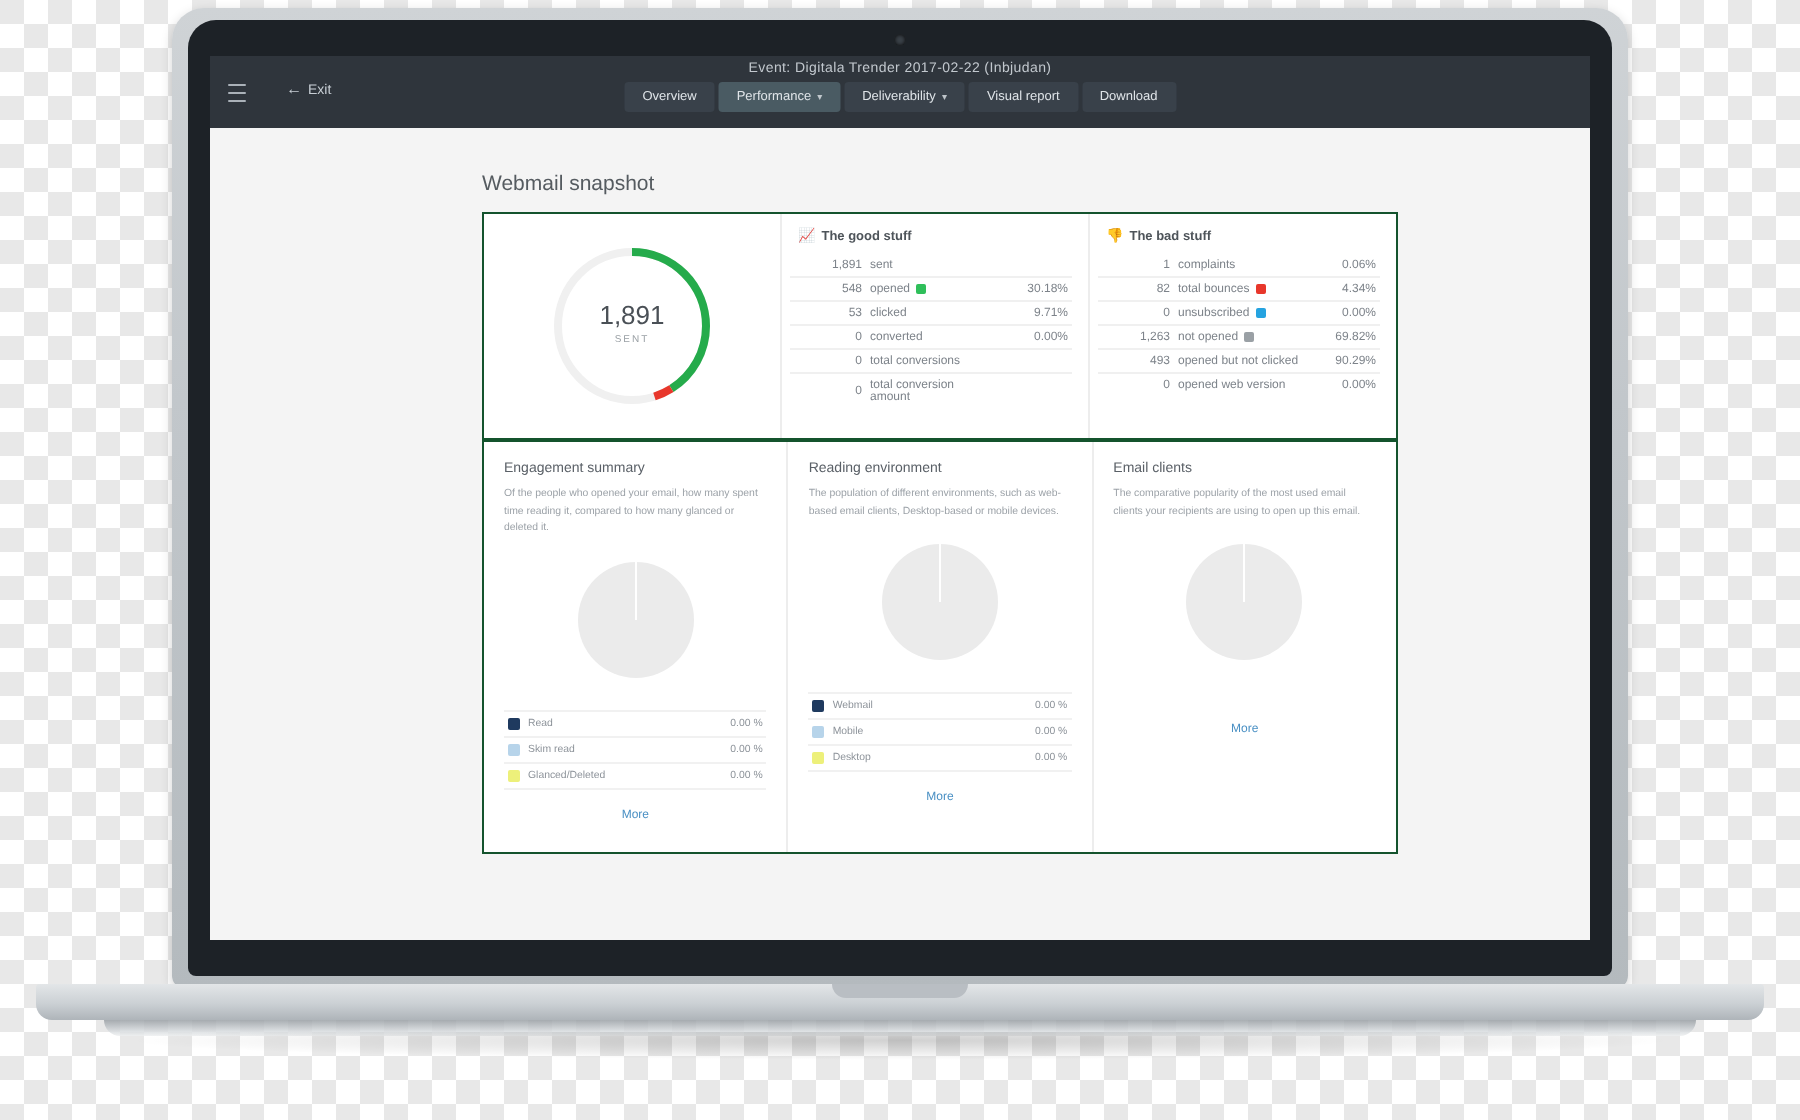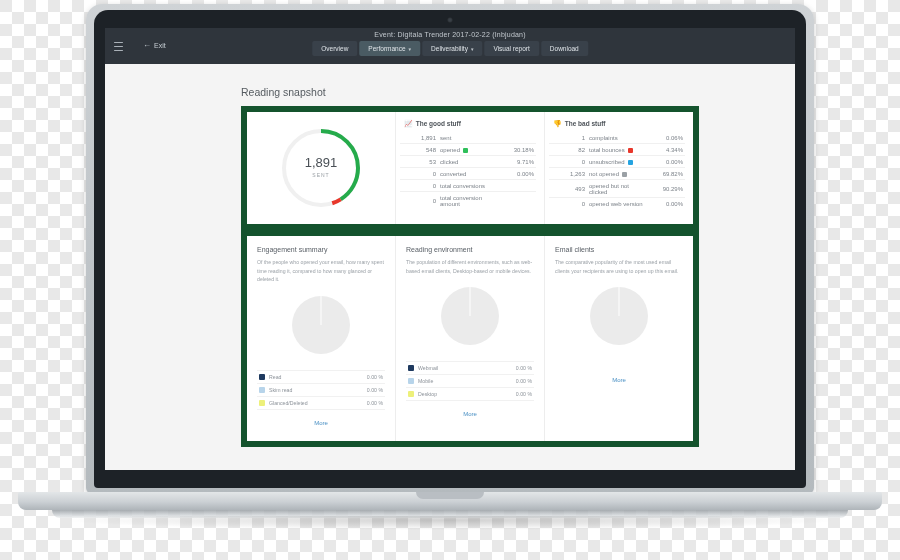--- a/index.html
+++ b/index.html
@@ -77,21 +77,21 @@
   .navbtn.active{background:#4a5b63;}
   .caret{font-size:5px;opacity:.8;}
 
   .viewport{height:406px;background:#f4f4f4;overflow:hidden;position:relative;}
   .content{padding:12px 28px 0 28px;}
 
   .section-title{
     font-size:10.5px;color:#555b60;margin:10px 0 8px 108px;font-weight:400;
   }
   .card{
-    background:#ffffff;border:6px solid #14532d;margin-left:108px;margin-right:68px;
+    background:#ffffff;border:1px solid #14532d;margin-left:108px;margin-right:68px;
   }
 
   
   .snap{display:flex;height:112px;}
   .donut-col{width:148px;display:flex;align-items:center;justify-content:center;}
   .donut{position:relative;width:86px;height:86px;}
   .donut svg{display:block;}
   .donut-num{
     position:absolute;left:0;right:0;top:30px;text-align:center;
     font-size:13px;color:#4a5056;
@@ -187,21 +187,21 @@
         </div>
         <div class="navbtn">
           <span>Download</span>
         </div>
       </div>
     </div>
 
     <div class="viewport">
       <div class="content">
 
-        <div class="section-title">Reading snapshot</div>
+        <div class="section-title">Webmail snapshot</div>
 
         <div class="card">
           <div class="snap">
 
             <div class="donut-col">
               <div class="donut">
                 <svg width="86" height="86" viewBox="0 0 86 86">
                   <circle cx="43" cy="43" r="37" fill="none" stroke="#f0f0f0" stroke-width="4"></circle>
                   <circle id="donut-green" cx="43" cy="43" r="37" fill="none" stroke="#25ab4b" stroke-width="4" stroke-linecap="butt" transform="rotate(-90 43 43)" stroke-dasharray="95.31592110991431 232.4778563656447"></circle>
                   <circle id="donut-red" cx="43" cy="43" r="37" fill="none" stroke="#e8372b" stroke-width="4" stroke-linecap="butt" transform="rotate(-90 43 43)" stroke-dasharray="9.299114254625788 232.4778563656447" stroke-dashoffset="-95.31592110991431"></circle>

